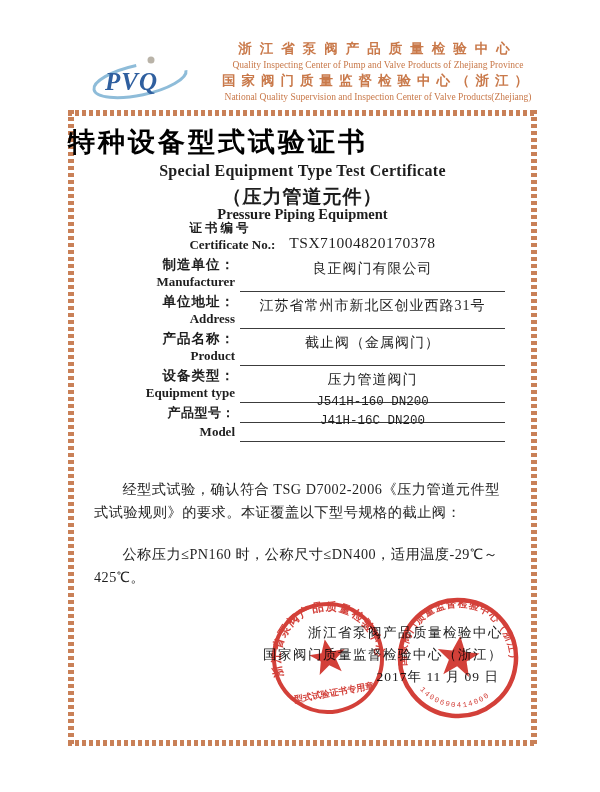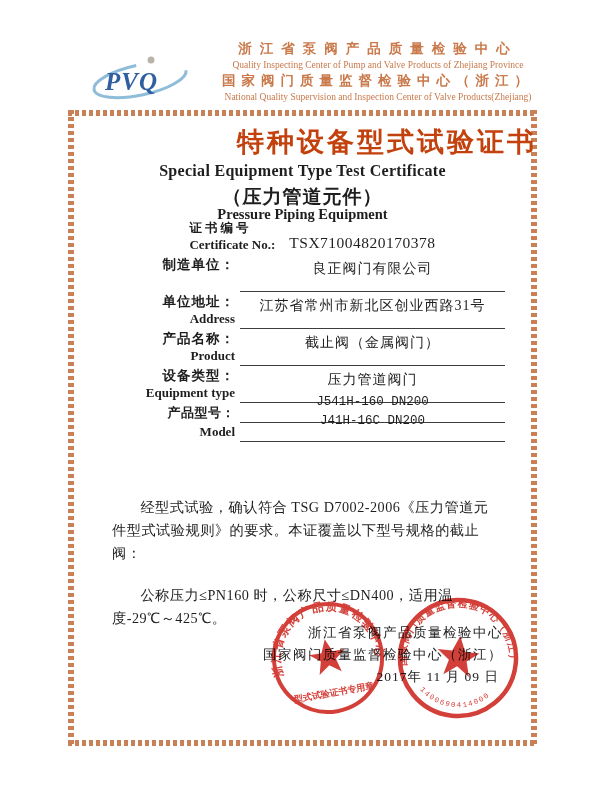--- a/index.html
+++ b/index.html
@@ -16,21 +16,21 @@
 
   
   .cert-border{position:absolute;left:68px;top:110px;width:469px;height:636px;}
   .edge{position:absolute;background-repeat:repeat;}
   .edge.top{left:0;right:0;top:0;height:6px;background:repeating-linear-gradient(90deg,#c98057 0 4px,transparent 4px 7px);}
   .edge.bottom{left:0;right:0;bottom:0;height:6px;background:repeating-linear-gradient(90deg,#c98057 0 4px,transparent 4px 7px);}
   .edge.left{top:0;bottom:0;left:0;width:6px;background:repeating-linear-gradient(180deg,#c98057 0 4px,transparent 4px 7px);}
   .edge.right{top:0;bottom:0;right:0;width:6px;background:repeating-linear-gradient(180deg,#c98057 0 4px,transparent 4px 7px);}
 
   
-  .title-zh{position:absolute;top:14px;left:0;width:100%;text-align:right;font-size:27px;font-weight:bold;letter-spacing:3px;color:#c2410c;}
+  .title-zh{position:absolute;top:14px;left:0;width:100%;text-align:left;font-size:27px;font-weight:bold;letter-spacing:3px;color:#000000;}
   .title-en{position:absolute;top:52px;left:0;width:100%;text-align:center;font-size:16px;font-weight:bold;letter-spacing:.3px;}
   .cat-zh{position:absolute;top:74px;left:0;width:100%;text-align:center;font-size:19px;font-weight:bold;letter-spacing:1px;}
   .cat-en{position:absolute;top:96px;left:0;width:100%;text-align:center;font-size:14.5px;font-weight:bold;}
   .certno{position:absolute;top:110px;left:0;width:100%;display:flex;justify-content:center;align-items:flex-end;gap:14px;margin-left:10px;box-sizing:border-box;}
   .certno .lbl .zh{font-size:12.5px;letter-spacing:3px;font-weight:bold;}
   .certno .lbl .en{font-size:13px;font-weight:bold;}
   .certno .val{font-size:15.5px;letter-spacing:.5px;padding-bottom:1px;}
 
   
   .fields{position:absolute;top:146px;left:22px;width:415px;}
@@ -41,21 +41,21 @@
   .fline{flex:1;margin-left:5px;border-bottom:1.3px solid #3c3c3c;display:flex;align-items:flex-end;justify-content:center;font-size:14px;letter-spacing:1px;padding-bottom:13px;}
   .frow2{margin-bottom:2px;}
   .fsub{display:flex;height:19px;}
   .fsub .flabel{line-height:18px;}
   .fsub .flabel.zh{font-size:13px;font-weight:bold;letter-spacing:.5px;width:145px;text-align:right;}
   .fsub .flabel.en{font-size:13px;font-weight:bold;width:145px;text-align:right;}
   .mono{font-family:"Liberation Mono",monospace;font-size:12.5px;letter-spacing:0;}
 
   
   .bodytext{position:absolute;top:368px;left:26px;width:417px;font-size:14.2px;line-height:23px;letter-spacing:.5px;}
-  .bodytext p{margin:18px;text-indent:2em;}
+  .bodytext p{margin:0;text-indent:2em;}
   .bodytext p.second{margin-top:19px;}
 
   
   .issuer{position:absolute;top:512px;right:34px;text-align:right;font-size:13.5px;line-height:22px;letter-spacing:1.5px;color:#222;}
   .issuer .date{padding-right:4px;letter-spacing:1px;}
   .stamp{position:absolute;mix-blend-mode:multiply;opacity:.92;}
   .stamp.left{left:198px;top:486px;transform:rotate(-10deg);}
   .stamp.right{left:324px;top:482px;transform:rotate(6deg);}
 </style>
 </head>
@@ -95,20 +95,21 @@
         <div class="en">Certificate No.:</div>
       </div>
       <div class="val">TSX71004820170378</div>
     </div>
 
     <div class="fields">
 
       <div class="frow">
         <div class="flabel">
           <div class="zh">制造单位：</div>
+          <div class="en">Manufacturer</div>
         </div>
         <div class="fline">
             <span>良正阀门有限公司</span>
           </div>
       </div>
 
       <div class="frow">
         <div class="flabel">
           <div class="zh">单位地址：</div>
           <div class="en">Address</div>

